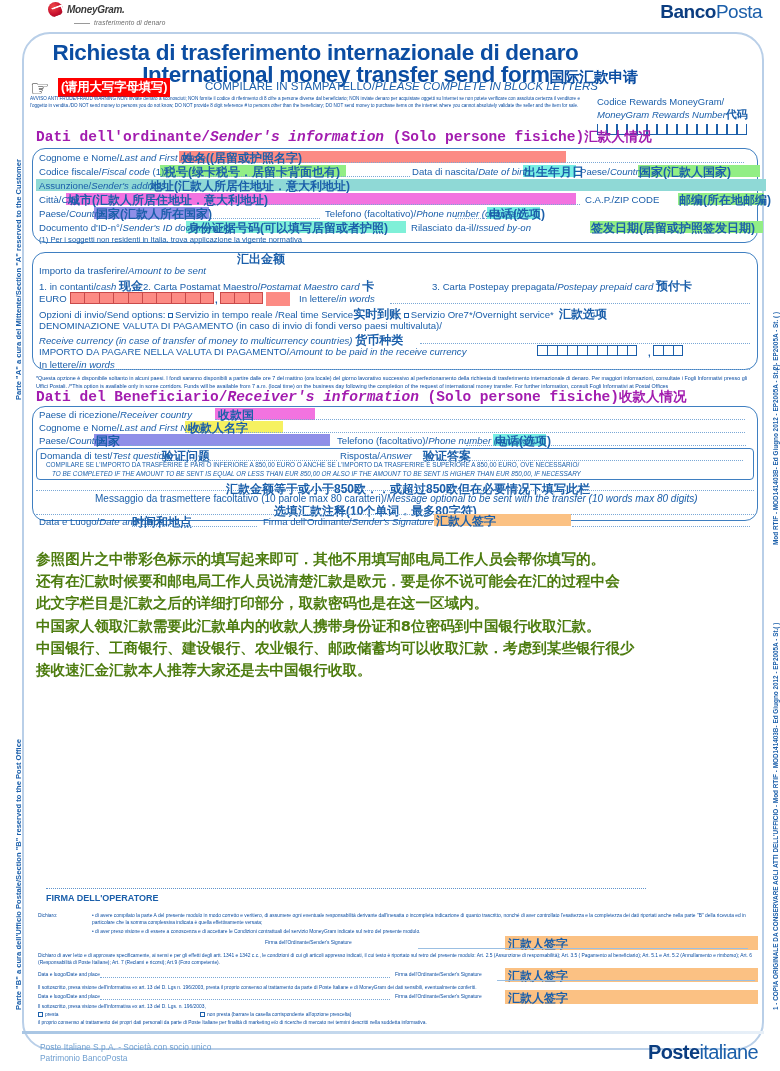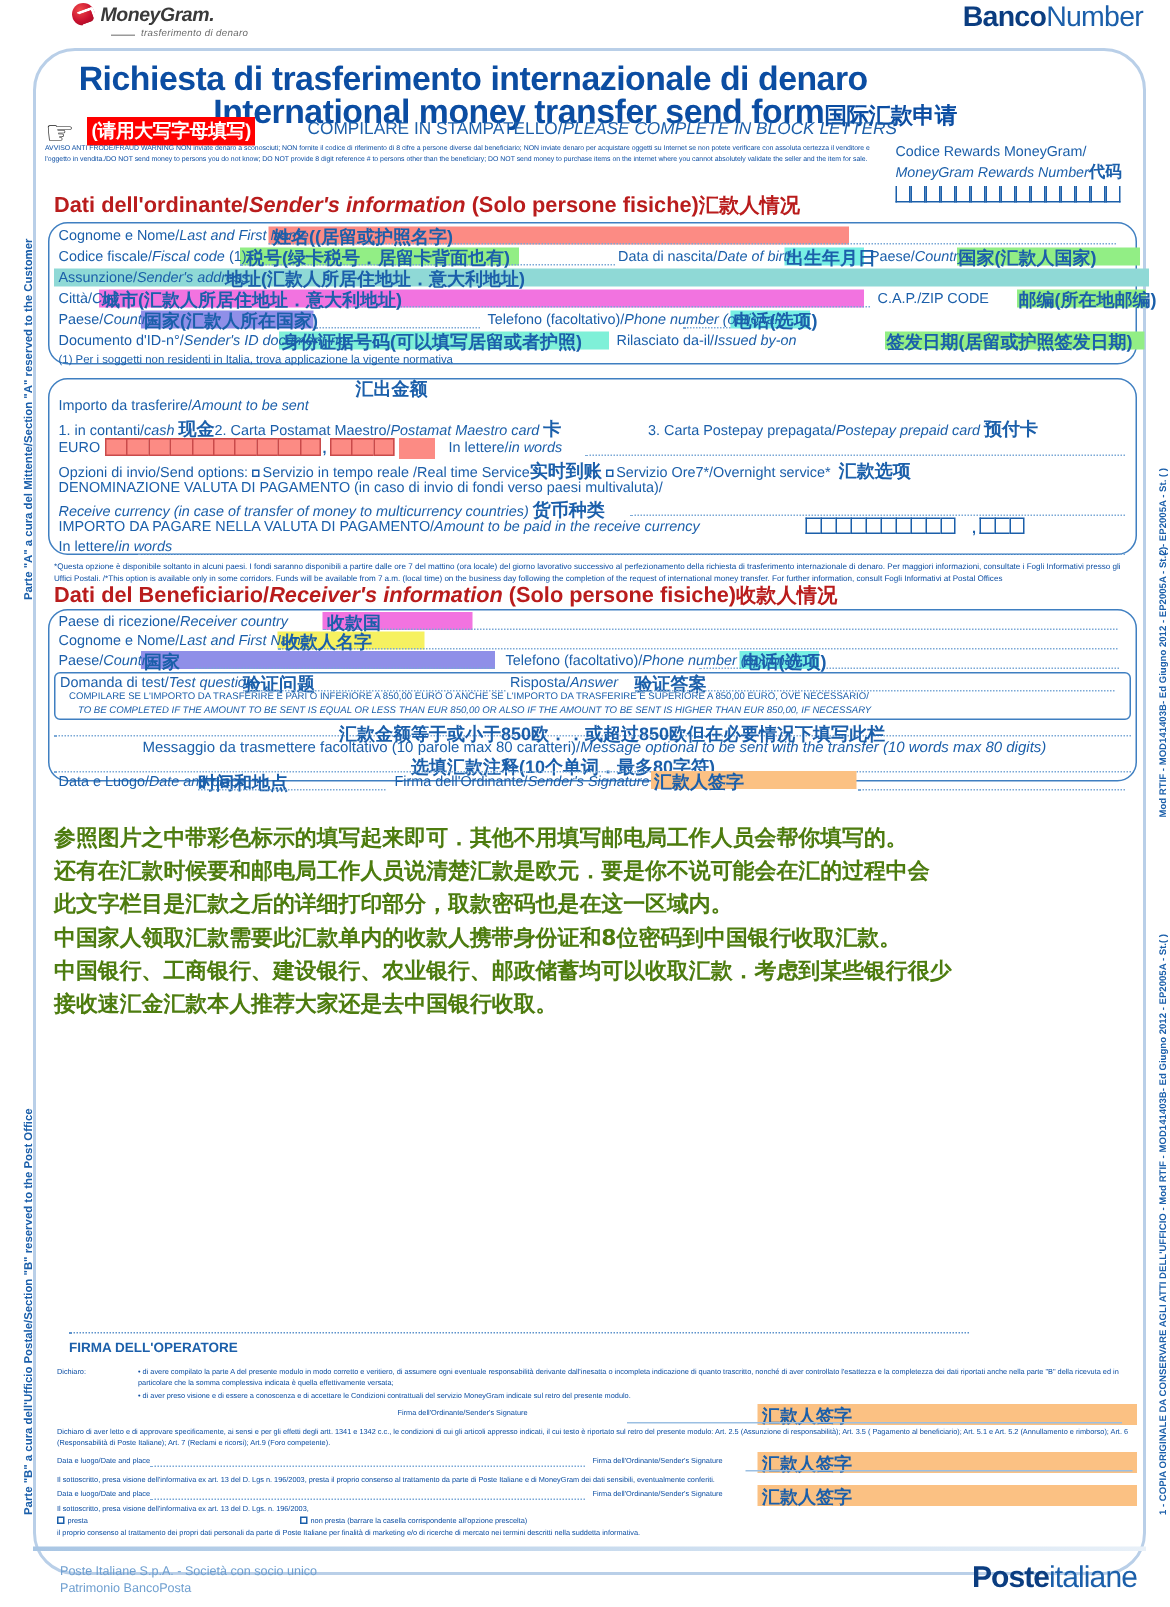--- a/index.html
+++ b/index.html
@@ -20,21 +20,21 @@
   .mg-mark {
     width:15px; height:15px; border-radius:50%;
     background:radial-gradient(circle at 35% 30%, #f04a4a 0%, #c8102e 55%, #8d0b1f 100%);
     position:relative;
   }
   .mg-mark::after{
     content:""; position:absolute; left:3.5px; top:4px; width:8px; height:7px;
     border:2px solid #fff; border-left-color:transparent; border-radius:2px;
     transform:rotate(-20deg);
   }
-  .mg-txt { font-size:13px; font-weight:bold; color:#3a3a3a; font-style:italic; letter-spacing:-0.3px; }
+  .mg-txt { font-size:10px; font-weight:bold; color:#3a3a3a; font-style:italic; letter-spacing:-0.3px; }
   .mg-sub { position:absolute; left:24px; top:17px; font-size:6.5px; color:#6b6b6b; font-style:italic; letter-spacing:.2px;}
   .mg-rule { position:absolute; left:4px; top:21px; width:16px; height:1px; background:#9a9a9a;}
   .bp-logo { position:absolute; right:18px; top:1px; font-size:19px; letter-spacing:-.5px; color:#1b5faa;}
   .bp-logo b { color:#0b3d80; }
 
   
   .frame {
     position:absolute; left:22px; top:32px; width:742px; height:1018px;
     border:2px solid #b9cfe8; border-radius:28px;
     background:#fff;
@@ -56,21 +56,21 @@
   .warn { position:absolute; left:30px; top:95px; width:560px; font-size:4.6px;
           line-height:1.55; color:#0b4da2; }
   .rewards { position:absolute; right:8px; top:96px; width:175px; text-align:left; }
   .rewards .l1 { font-size:9.5px; }
   .rewards .l2 { font-size:9.5px; font-style:italic; }
   .rewards .cn { font-size:11px; font-style:normal; font-weight:bold; }
   .boxrow { display:flex; margin-top:2px; }
   .boxrow span { width:10px; height:11px; border:1px solid #1b5faa; border-top:none; }
 
   
-  .sect-h { position:absolute; font-size:14.5px; font-weight:bold; color:#b91c1c; }
+  .sect-h { position:absolute; font-size:14.5px; font-weight:bold; color:#a21caf;font-family:Liberation Mono, monospace; }
   .sect-h i { font-style:italic; font-weight:bold; }
   .sect-h .cn { font-size:13.5px; }
 
   
   .gbox { position:absolute; border:1px solid #3f7fc1; border-radius:13px; }
 
   
   .ft { position:absolute; font-size:9.6px; color:#1b5faa; white-space:nowrap; line-height:1;}
   .ft i { font-style:italic; }
   .ft .cn { font-weight:bold; font-size:12px; }
@@ -129,21 +129,21 @@
   <div class="hdr">
     <div class="mg-logo">
       <span class="mg-mark"></span>
       <span class="mg-txt">MoneyGram.</span>
     </div>
     <div style="position:absolute;left:70px;top:2px;width:160px;height:24px;">
       <div class="mg-rule"></div>
       <div class="mg-sub">trasferimento di denaro</div>
     </div>
     <div class="bp-logo">
-      <b>Banco</b><span>Number</span>
+      <b>Banco</b><span>Posta</span>
     </div>
   </div>
 
   <div class="frame"></div>
 
   <div class="title1">Richiesta di trasferimento internazionale di denaro</div>
   <div class="title2">
     <span>International money transfer send form</span><span class="cn">国际汇款申请</span>
   </div>
 

